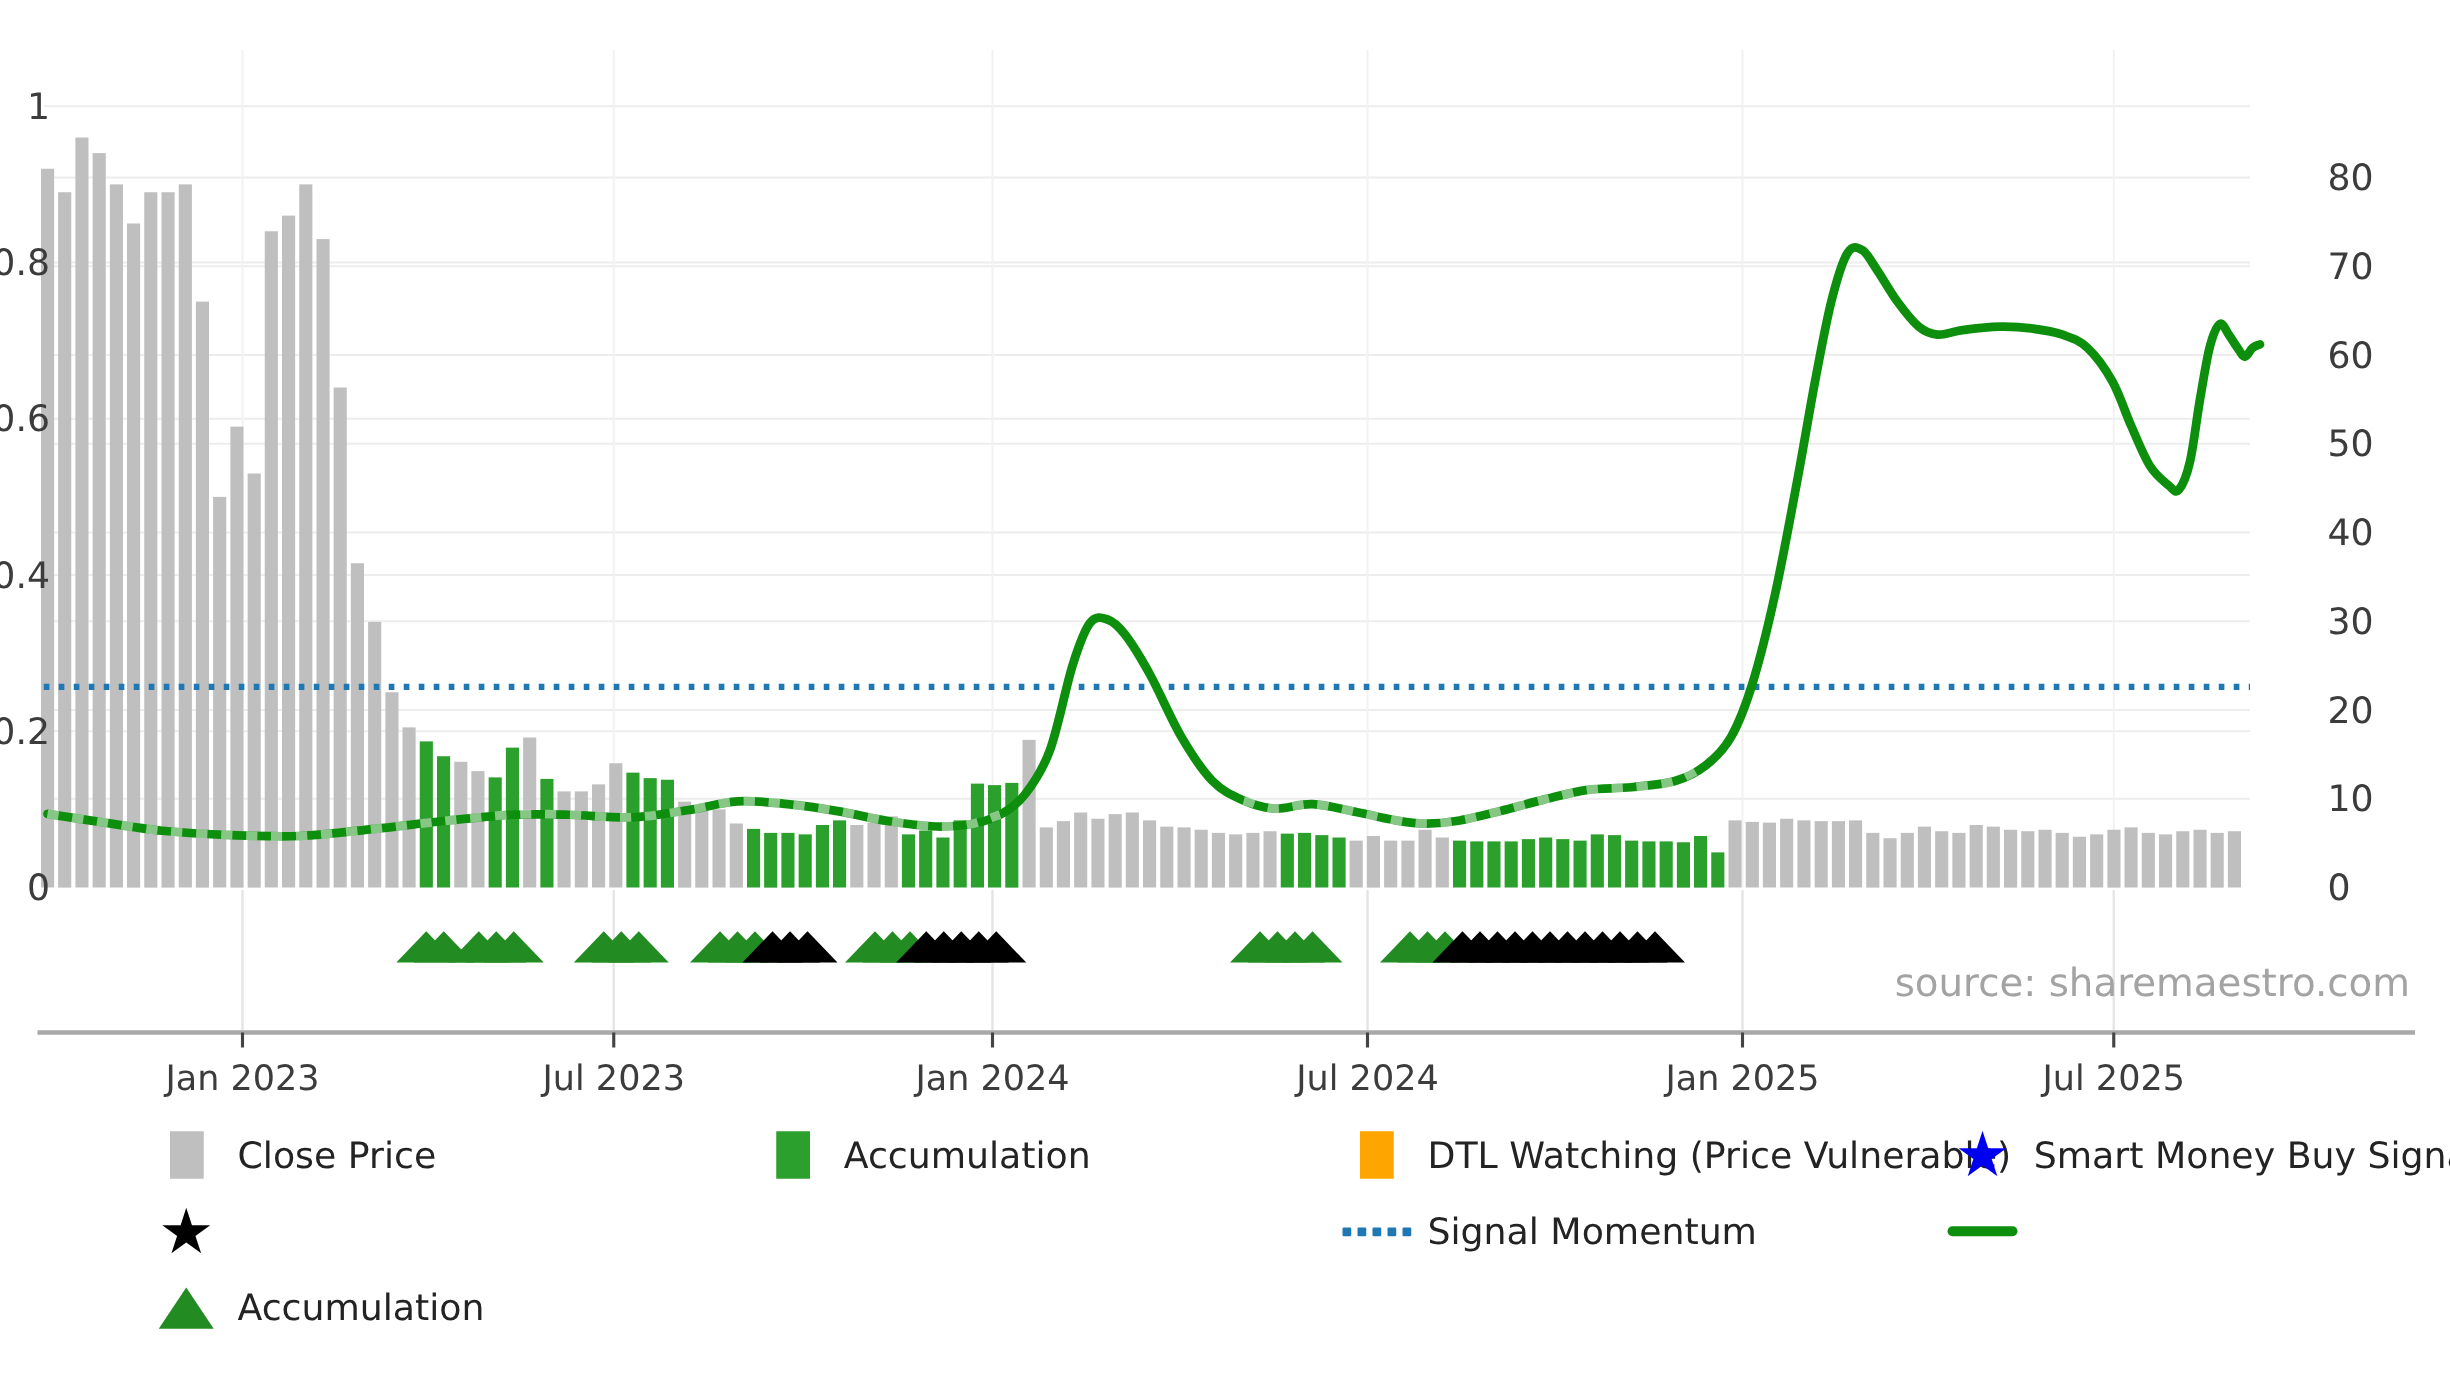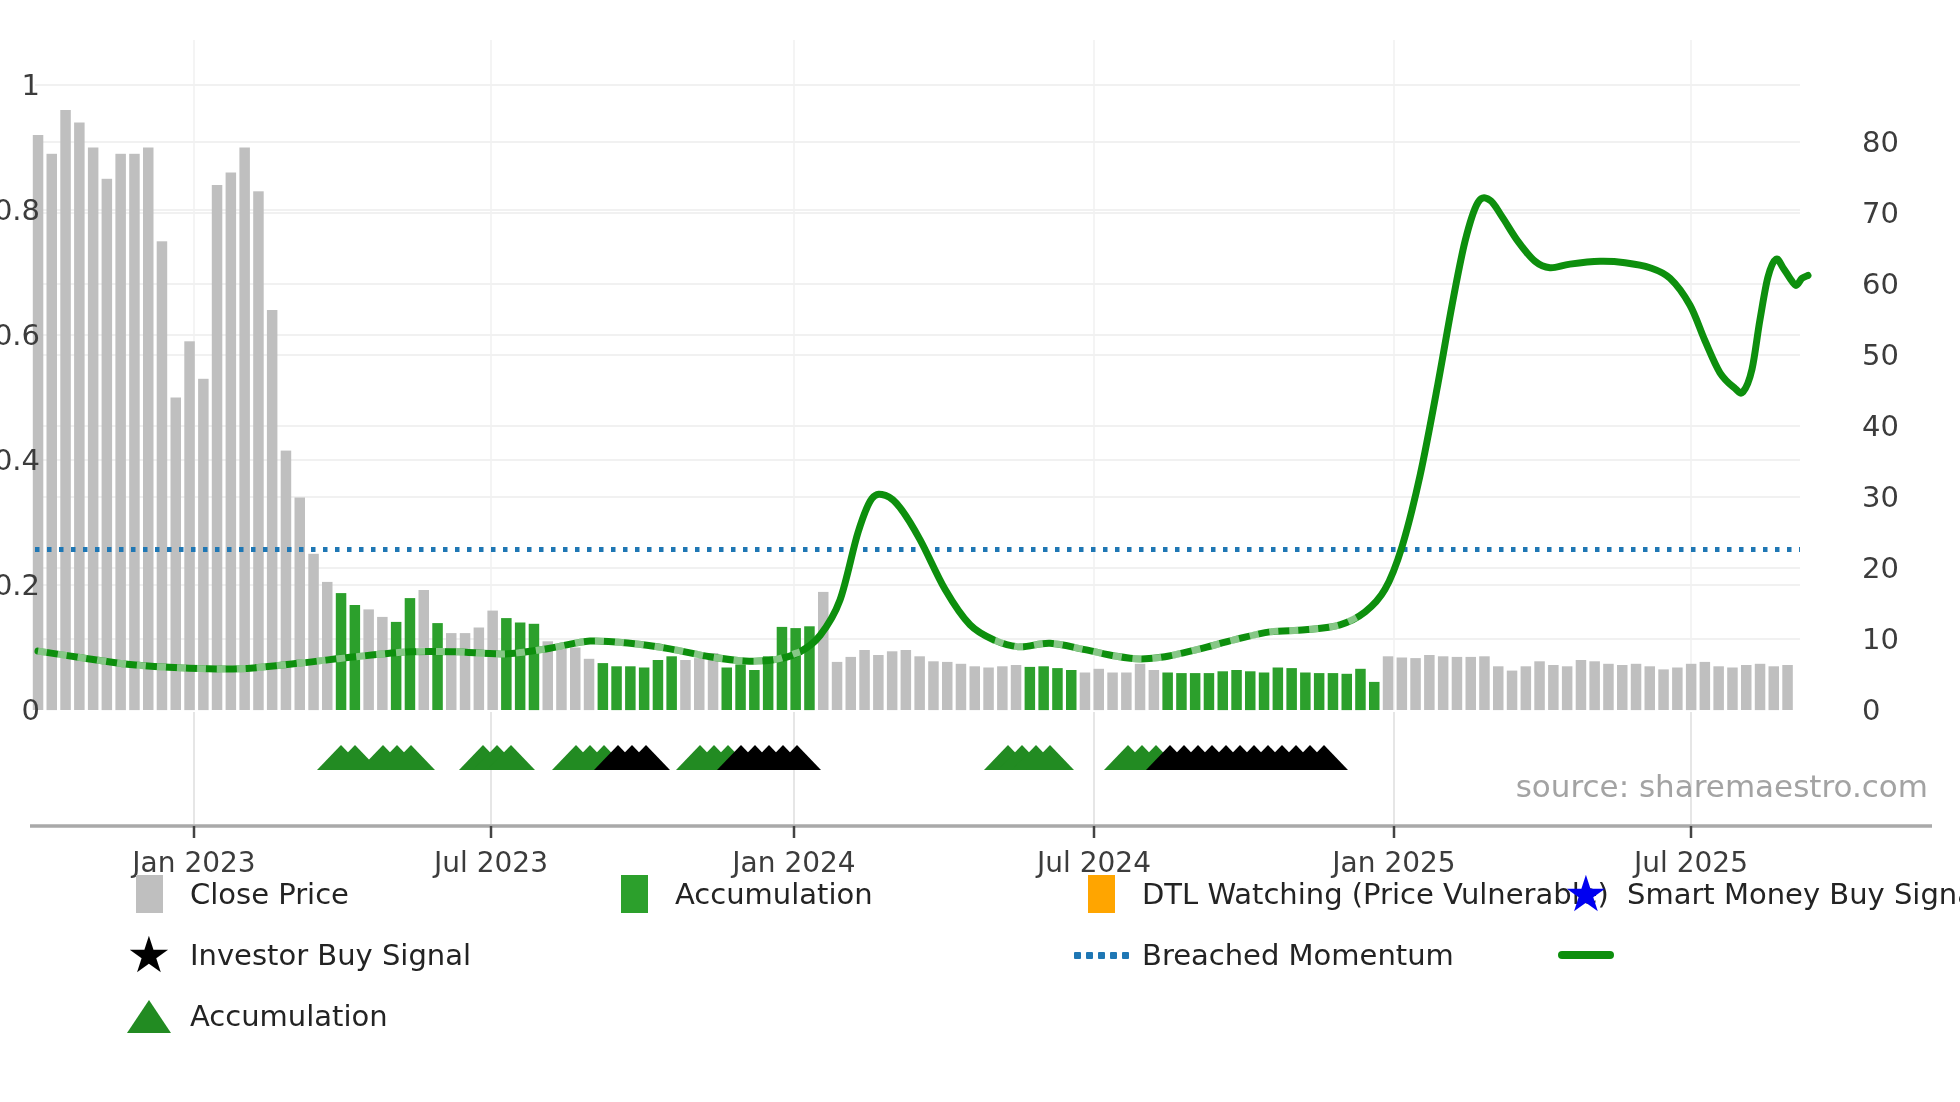--- a/index.html
+++ b/index.html
@@ -1,19 +1,19 @@
 <!DOCTYPE html>
 <html><head>
 <meta charset="utf-8">
 <style>
   html,body{margin:0;padding:0;background:#fff;}
   #stage{position:relative;width:1960px;height:1102px;background:#ffffff;overflow:hidden;
          font-family:"DejaVu Sans","Liberation Sans",sans-serif;}
   #chart-svg{position:absolute;left:0;top:0;}
-  .legend{position:absolute;top:874px;display:flex;flex-direction:column;gap:21px;}
+  .legend{position:absolute;top:904px;display:flex;flex-direction:column;gap:21px;}
   .legend-item{display:flex;align-items:center;height:40px;}
   .sw{width:58px;height:40px;display:flex;align-items:center;justify-content:center;flex:none;}
   .lab{margin-left:12px;font-size:29px;color:#232323;white-space:nowrap;}
   .sw-square{width:27px;height:38px;}
   .sw-star{font-size:50px;line-height:40px;}
   .sw-tri{width:0;height:0;border-left:22px solid transparent;border-right:22px solid transparent;border-bottom:33px solid #228b22;}
   .sw-dashes{display:flex;gap:13px;}
   .sw-dashes span{width:21px;height:7px;background:#000;border-radius:2px;}
   .sw-dots{display:flex;gap:5px;}
   .sw-dots span{width:7px;height:7px;background:#1f77b4;border-radius:1px;}
@@ -255,21 +255,20 @@
 
   <div class="legend" style="left:120px">
     <div class="legend-item">
       <span class="sw">
           <span class="sw-square" style="background:#bfbfbf"></span>
         </span>
       <span class="lab">Close Price</span>
     </div>
     <div class="legend-item">
       <span class="sw sw-star" style="color:#000">★</span>
-      <span class="lab">Investor Buy Signal</span>
     </div>
     <div class="legend-item">
       <span class="sw">
           <span class="sw-tri"></span>
         </span>
       <span class="lab">Accumulation</span>
     </div>
   </div>
 
   <div class="legend" style="left:605px">
@@ -291,21 +290,21 @@
     <div class="legend-item">
       <span class="sw">
           <span class="sw-dots">
             <span></span>
             <span></span>
             <span></span>
             <span></span>
             <span></span>
           </span>
         </span>
-      <span class="lab">Breached Momentum</span>
+      <span class="lab">Signal Momentum</span>
     </div>
   </div>
 
   <div class="legend" style="left:1557px">
     <div class="legend-item">
       <span class="sw sw-star" style="color:#0000f0">★</span>
       <span class="lab">Smart Money Buy Signal</span>
     </div>
     <div class="legend-item">
       <span class="sw">

